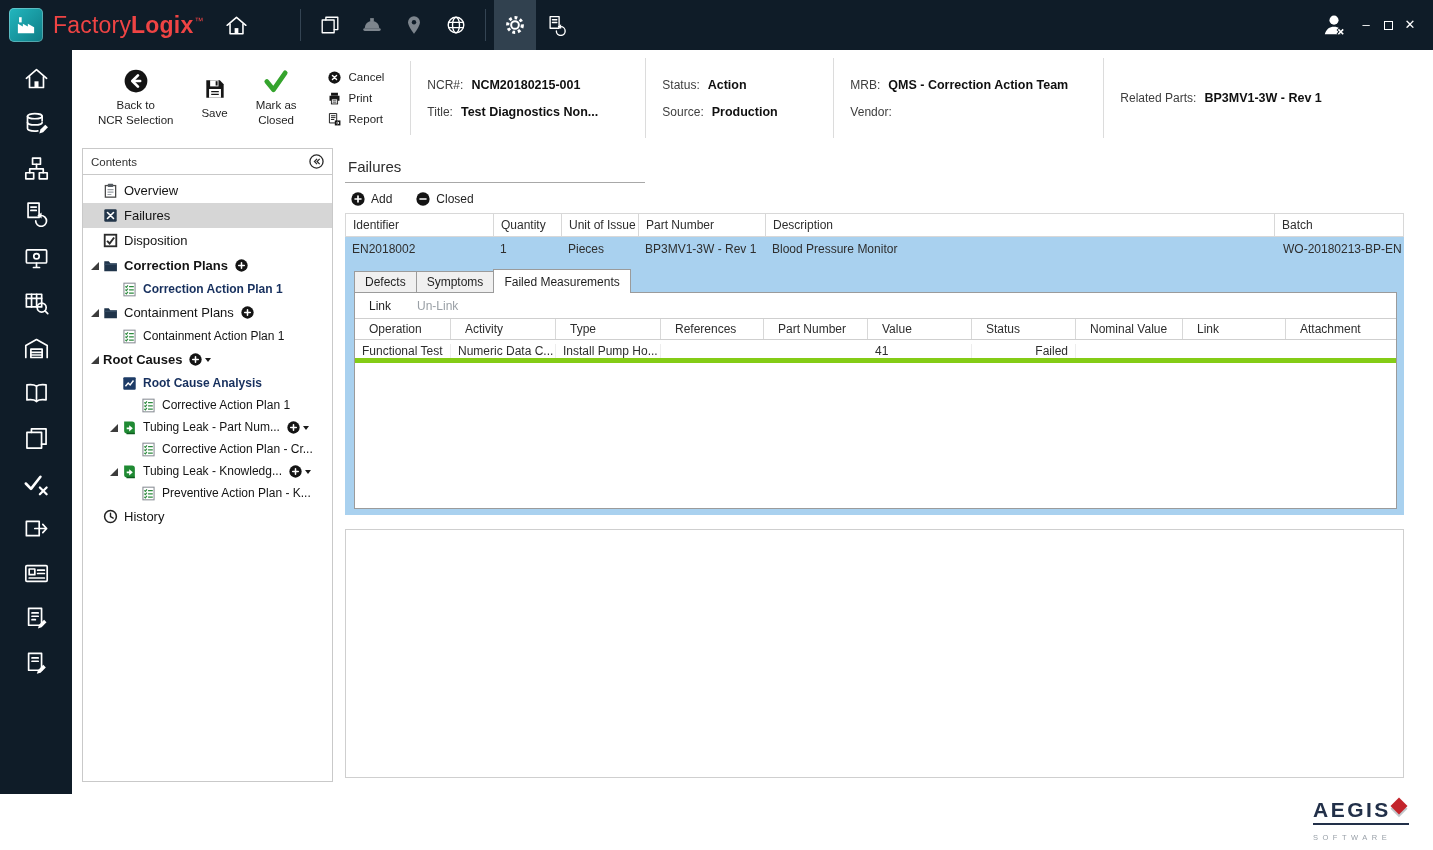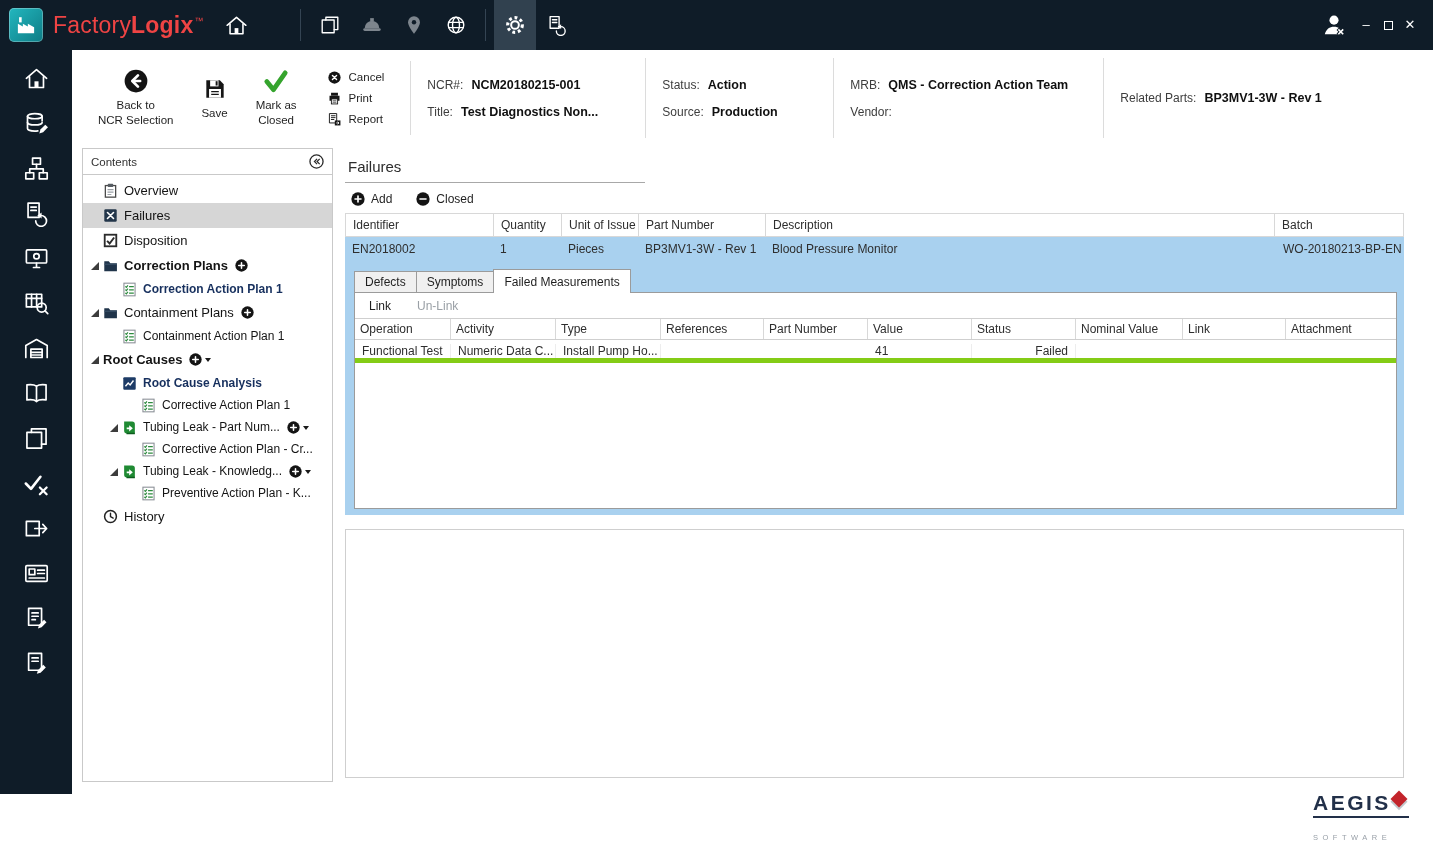--- a/index.html
+++ b/index.html
@@ -106,40 +106,40 @@
   .tab{border:1px solid #9b9b9b;border-bottom:none;background:#f0f0f0;height:21px;
     padding:3px 10px 0;font-size:12px;color:#1f1f1f;cursor:pointer;white-space:nowrap}
   .tab + .tab{margin-left:-1px}
   .tab.active{background:#fff;height:24px;margin-bottom:-1px;padding-top:5px;z-index:3;position:relative}
   .tab-content{flex:1;background:#fff;border:1px solid #9b9b9b;display:flex;flex-direction:column;
     position:relative;z-index:1;min-height:0}
   .linkbar{display:flex;align-items:center;gap:20px;padding:6px 8px 5px}
   .link-btn{display:flex;align-items:center;gap:6px;font-size:12px;color:#1f1f1f}
   .link-btn.disabled{color:#9aa0a6;cursor:default}
   .mtable-head{display:flex;flex:0 0 22px;border-top:1px solid #cfcfcf;border-bottom:1px solid #cfcfcf}
-  .mcell{flex:0 0 auto;padding:3px 5px;font-size:12px;color:#2e2e2e;white-space:nowrap;
+  .mcell{flex:0 0 auto;padding:3px 14px;font-size:12px;color:#2e2e2e;white-space:nowrap;
     overflow:hidden;border-right:1px solid #d8d8d8}
   .mcell.flex{flex:1 1 auto}
   .mtable-head .mcell:last-child{border-right:none}
   .mtable-row{display:flex;flex:0 0 23px;border-bottom:5px solid #84cc16;align-items:flex-end}
   .mtable-row .mcell{border-right:1px solid #ededed;padding:0 7px}
   .mcell.right{text-align:right}
   .mtable-empty{flex:1;background:#fff}
 
   .lower-panel{flex:1;border:1px solid #cfcfcf;margin-top:14px;margin-bottom:4px;background:#fff}
 
   
   .footer{flex:0 0 56px;background:#fff;position:relative}
   .aegis{position:absolute;right:24px;bottom:8px}
   .aegis-top{display:flex;align-items:center}
   .aegis-word{font-weight:bold;font-size:21px;letter-spacing:2.5px;color:#223049}
   .aegis-diamond{width:12px;height:12px;background:#c3242b;transform:rotate(45deg);
     margin-left:2px;margin-top:-8px;box-shadow:2px 2px 0 rgba(120,130,140,.45)}
   .aegis-sub{font-size:7.5px;letter-spacing:4.5px;color:#99a0a8;border-top:2px solid #223049;
-    margin-top:1px;padding-top:15px;width:96px}
+    margin-top:1px;padding-top:8px;width:96px}
 </style>
 </head>
 <body>
 
 <div class="window">
 
   <header class="topbar">
     <div class="logo-tile">
         <svg viewBox="0 0 24 24" xmlns="http://www.w3.org/2000/svg">
           <path d="M4.5 19.5v-8.6l4.6 2.5v-2.5l4.6 2.5v-2.5l5.8 3.1v5.5z" fill="#fff"></path>

